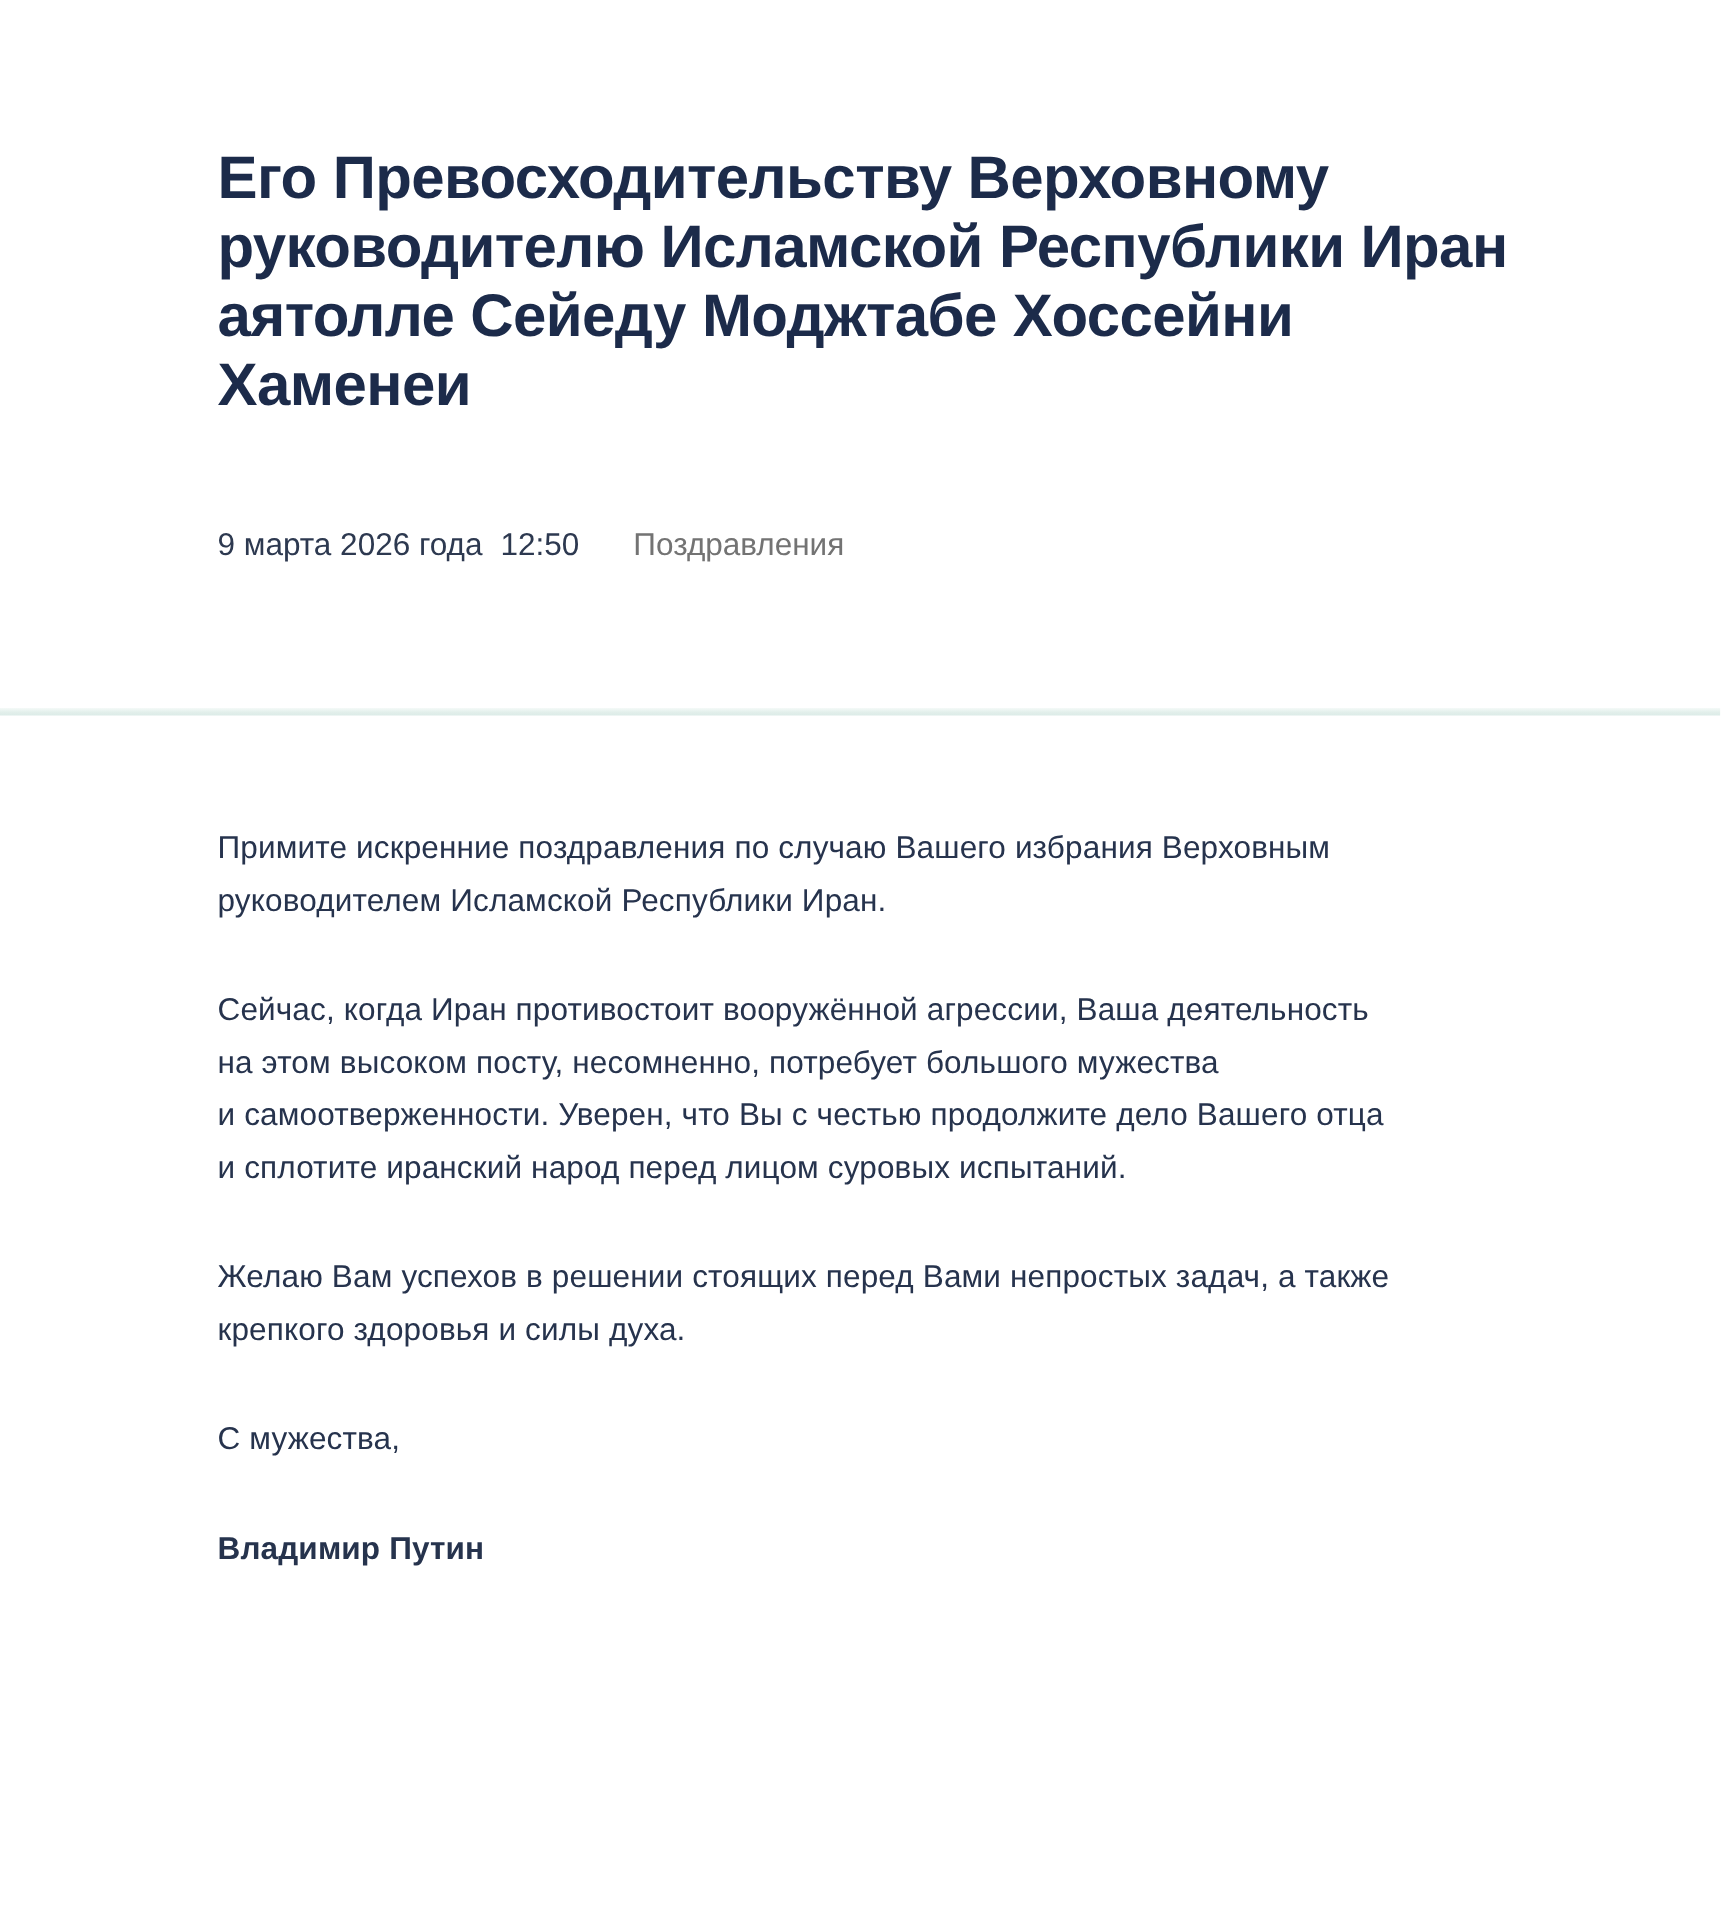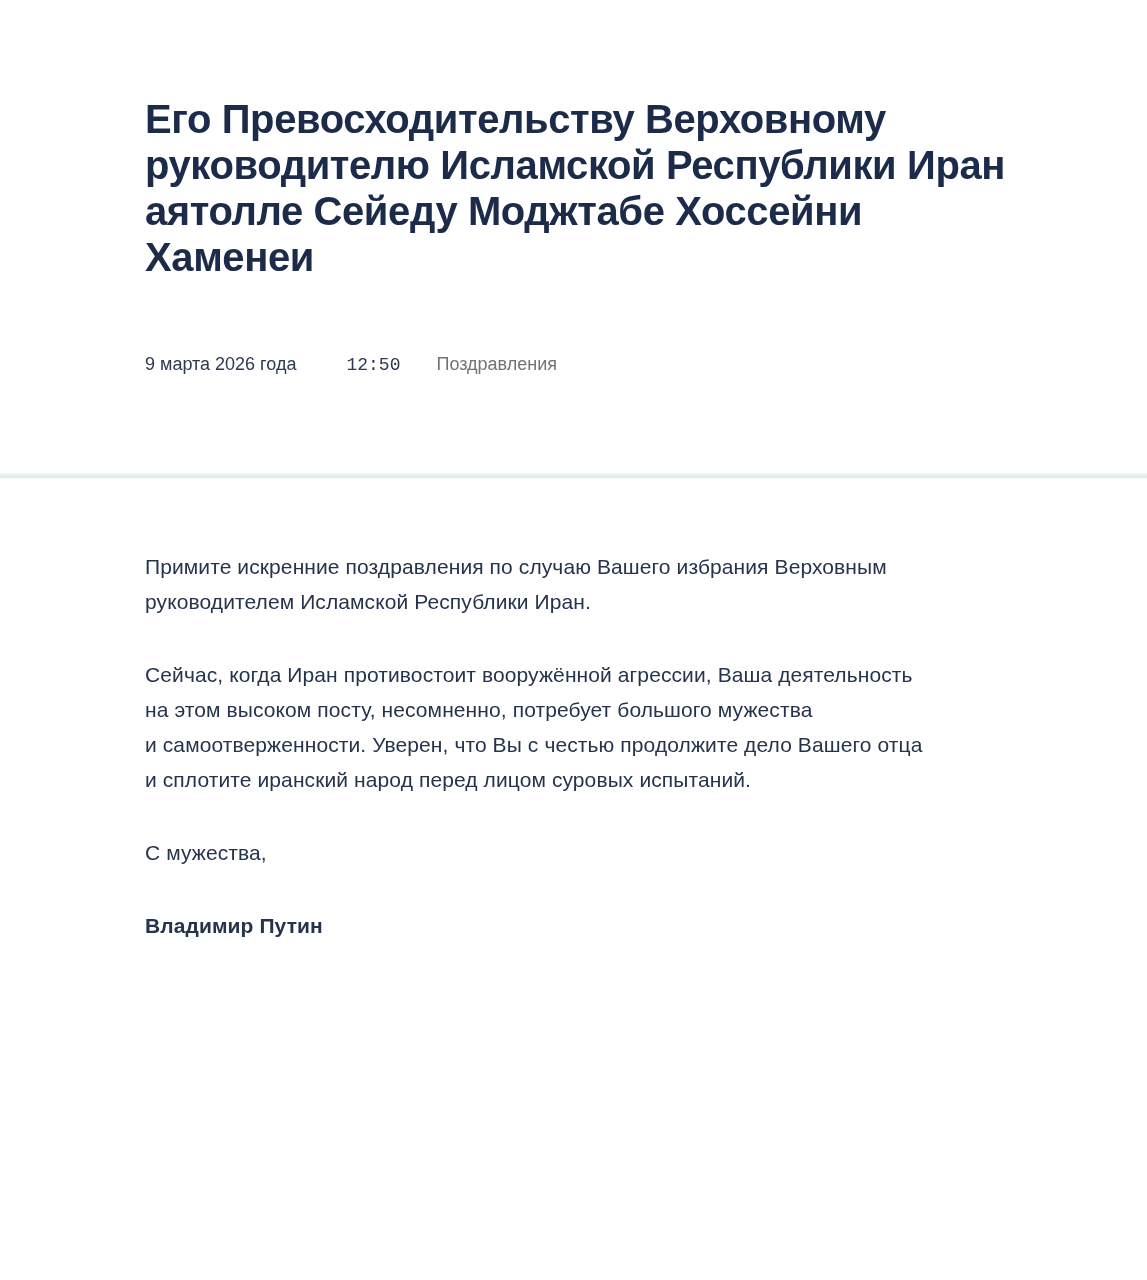--- a/index.html
+++ b/index.html
@@ -25,25 +25,25 @@
     line-height: 46px;
     font-weight: bold;
     letter-spacing: -0.4px;
     color: #1c2b4a;
     white-space: pre-line;
   }
   .meta {
     margin-top: 73px;
     display: flex;
     align-items: baseline;
-    font-size: 18px;
+    font-size: 21px;
     line-height: 22px;
     color: #2d3950;
   }
-  .meta .time { margin-left: 50px; font-family: Liberation Mono, monospace; }
+  .meta .time { margin-left: 12px; }
   .meta .category {
     margin-left: 36px;
     color: #737373;
     text-decoration: none;
     cursor: pointer;
   }
   .divider {
     margin-top: 97px;
     height: 5px;
     width: 100%;
@@ -88,19 +88,21 @@
 
     <p>Примите искренние поздравления по случаю Вашего избрания Верховным
 руководителем Исламской Республики Иран.</p>
 
     <p>Сейчас, когда Иран противостоит вооружённой агрессии, Ваша деятельность
 на этом высоком посту, несомненно, потребует большого мужества
 и самоотверженности. Уверен, что Вы с честью продолжите дело Вашего отца
 и сплотите иранский народ перед лицом суровых испытаний.</p>
 
 
+    <p>Желаю Вам успехов в решении стоящих перед Вами непростых задач, а также
+крепкого здоровья и силы духа.</p>
 
     <p>С мужества,</p>
 
     <p class="signature">Владимир Путин</p>
   </div>
 
 </div>
 
 </body></html>

